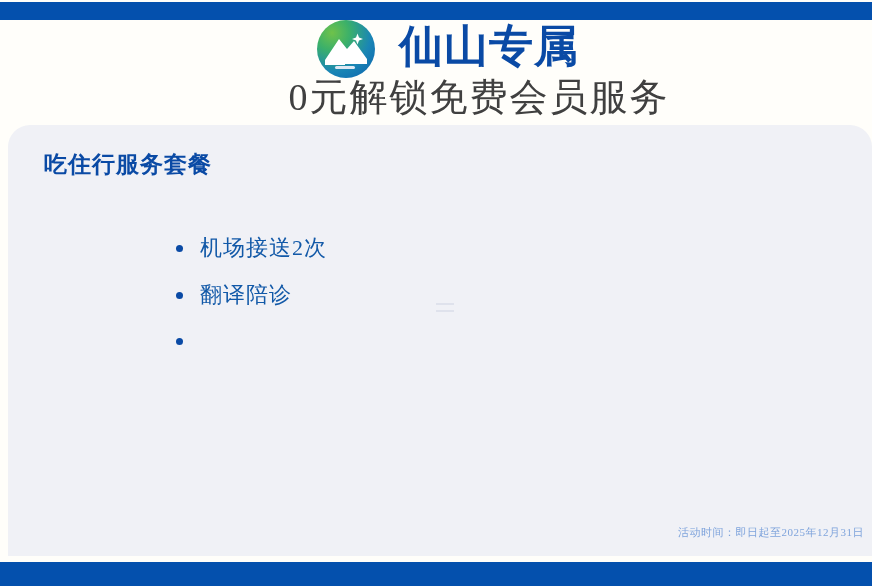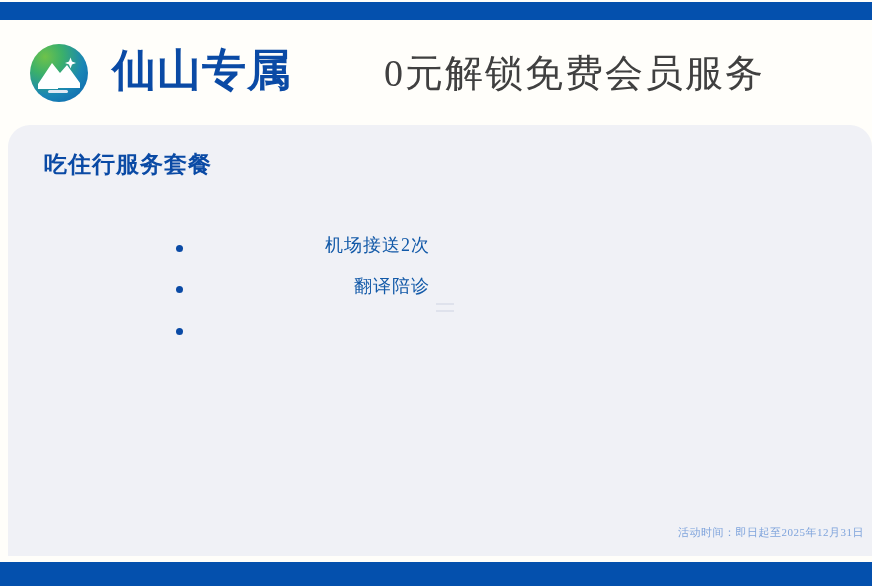--- a/index.html
+++ b/index.html
@@ -41,20 +41,21 @@
 
   
   .header {
     position: absolute;
     left: 0;
     top: 20px;
     width: 872px;
     height: 105px;
     display: flex;
     align-items: center;
+    flex-direction: column;
   }
   .brand {
     display: flex;
     align-items: center;
     margin-left: 30px;
   }
   .logo {
     width: 58px;
     height: 58px;
     border-radius: 50%;
@@ -150,25 +151,24 @@
   ul.benefit-list {
     list-style: none;
     margin: 0;
     padding: 0;
   }
   ul.benefit-list li {
     position: relative;
     padding-left: 28px;
     margin-bottom: 17px;
     font-family: "Liberation Serif", "DejaVu Serif", serif;
-    font-size: 18px;
+    font-size: 22px;
     color: #1259a8;
     line-height: 1.35;
     letter-spacing: 1px;
-    text-align: right;
   }
   ul.benefit-list li .bullet {
     position: absolute;
     left: 4px;
     top: 12px;
     width: 7px;
     height: 7px;
     border-radius: 50%;
     background: #0a4aa5;
   }

